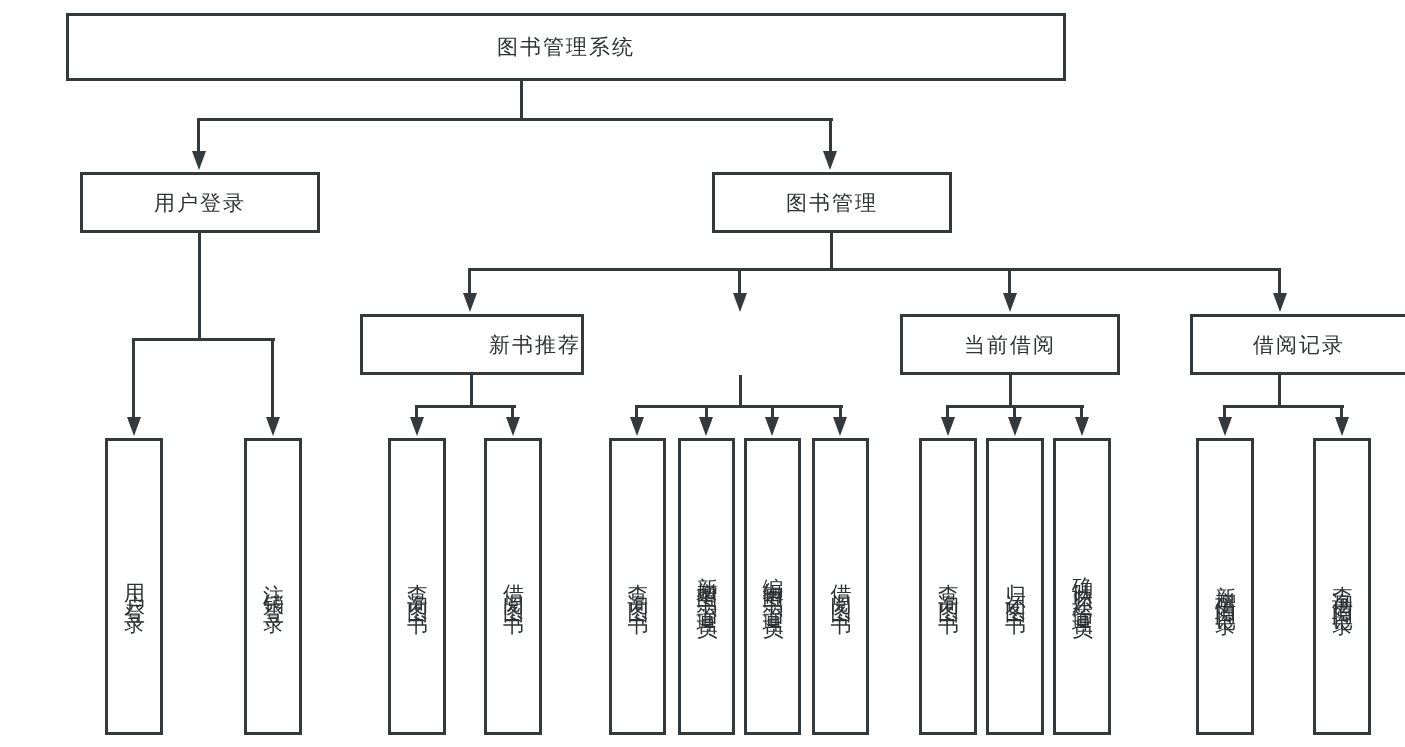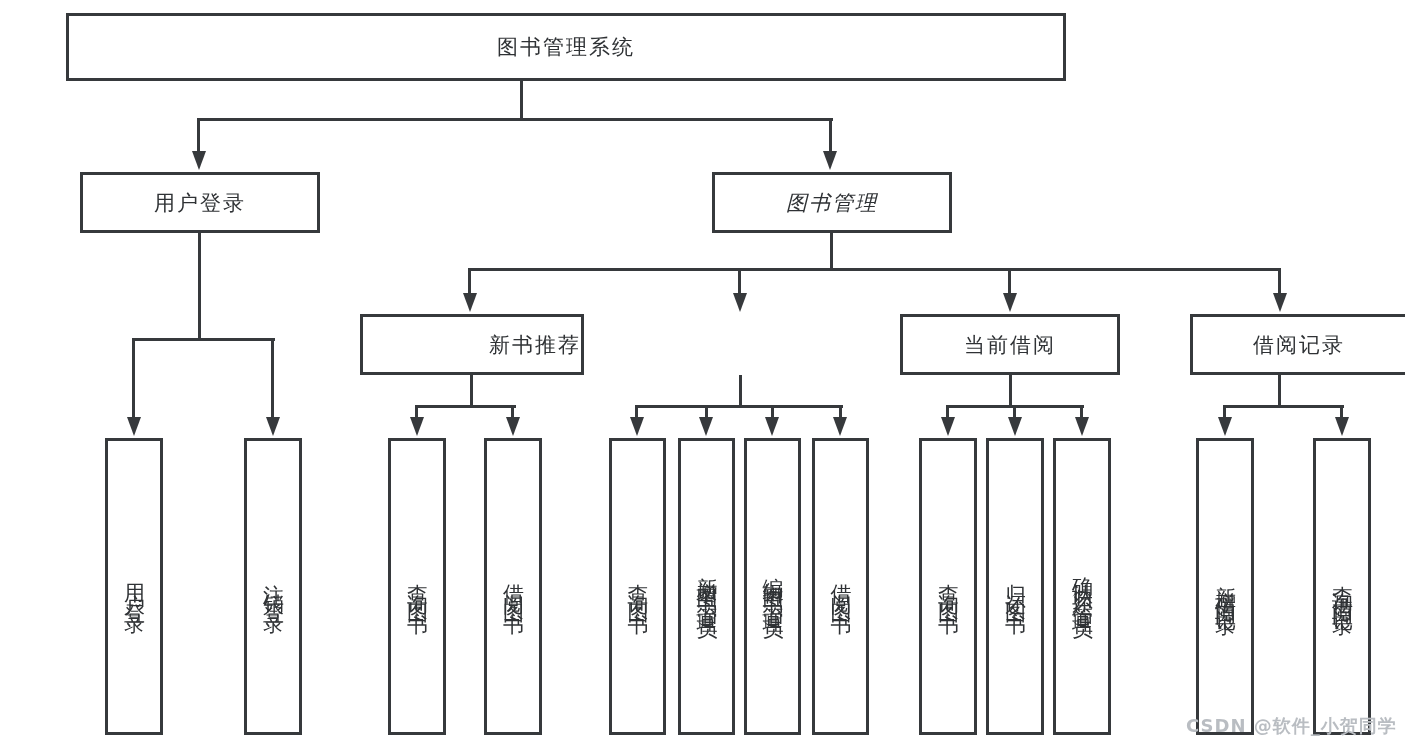--- a/index.html
+++ b/index.html
@@ -67,21 +67,21 @@
   <div class="vline" style="left:520px;top:68px;height:53px;"></div>
   <div class="hline" style="left:198px;top:118px;width:635px;"></div>
   <div class="stem" style="left:197px;top:118px;height:36px;"></div>
   <div class="arrow" style="left:192px;top:151px;"></div>
   <div class="stem" style="left:829px;top:118px;height:36px;"></div>
   <div class="arrow" style="left:823px;top:151px;"></div>
 
   <div class="box" style="left:80px;top:172px;width:240px;height:61px;">
     <span>用户登录</span>
   </div>
-  <div class="box" style="left:712px;top:172px;width:240px;height:61px;font-style:italic;">
+  <div class="box" style="left:712px;top:172px;width:240px;height:61px;">
     <span>图书管理</span>
   </div>
 
   <div class="vline" style="left:198px;top:233px;height:105px;"></div>
   <div class="hline" style="left:132px;top:338px;width:143px;"></div>
   <div class="stem" style="left:132px;top:338px;height:79px;"></div>
   <div class="arrow" style="left:127px;top:417px;"></div>
   <div class="stem" style="left:271px;top:338px;height:79px;"></div>
   <div class="arrow" style="left:266px;top:417px;"></div>
 
@@ -177,15 +177,14 @@
     <span class="lbl long">确认归还（管理员）</span>
   </div>
 
   <div class="box leaf" style="left:1196px;top:438px;width:58px;height:297px;">
     <span class="lbl long">新增借阅记录</span>
   </div>
   <div class="box leaf" style="left:1313px;top:438px;width:58px;height:297px;">
     <span class="lbl long">查询借阅记录</span>
   </div>
 
-  <div class="watermark">CSDN @软件_小贺同学</div>
 
 </div>
 
 </body></html>

